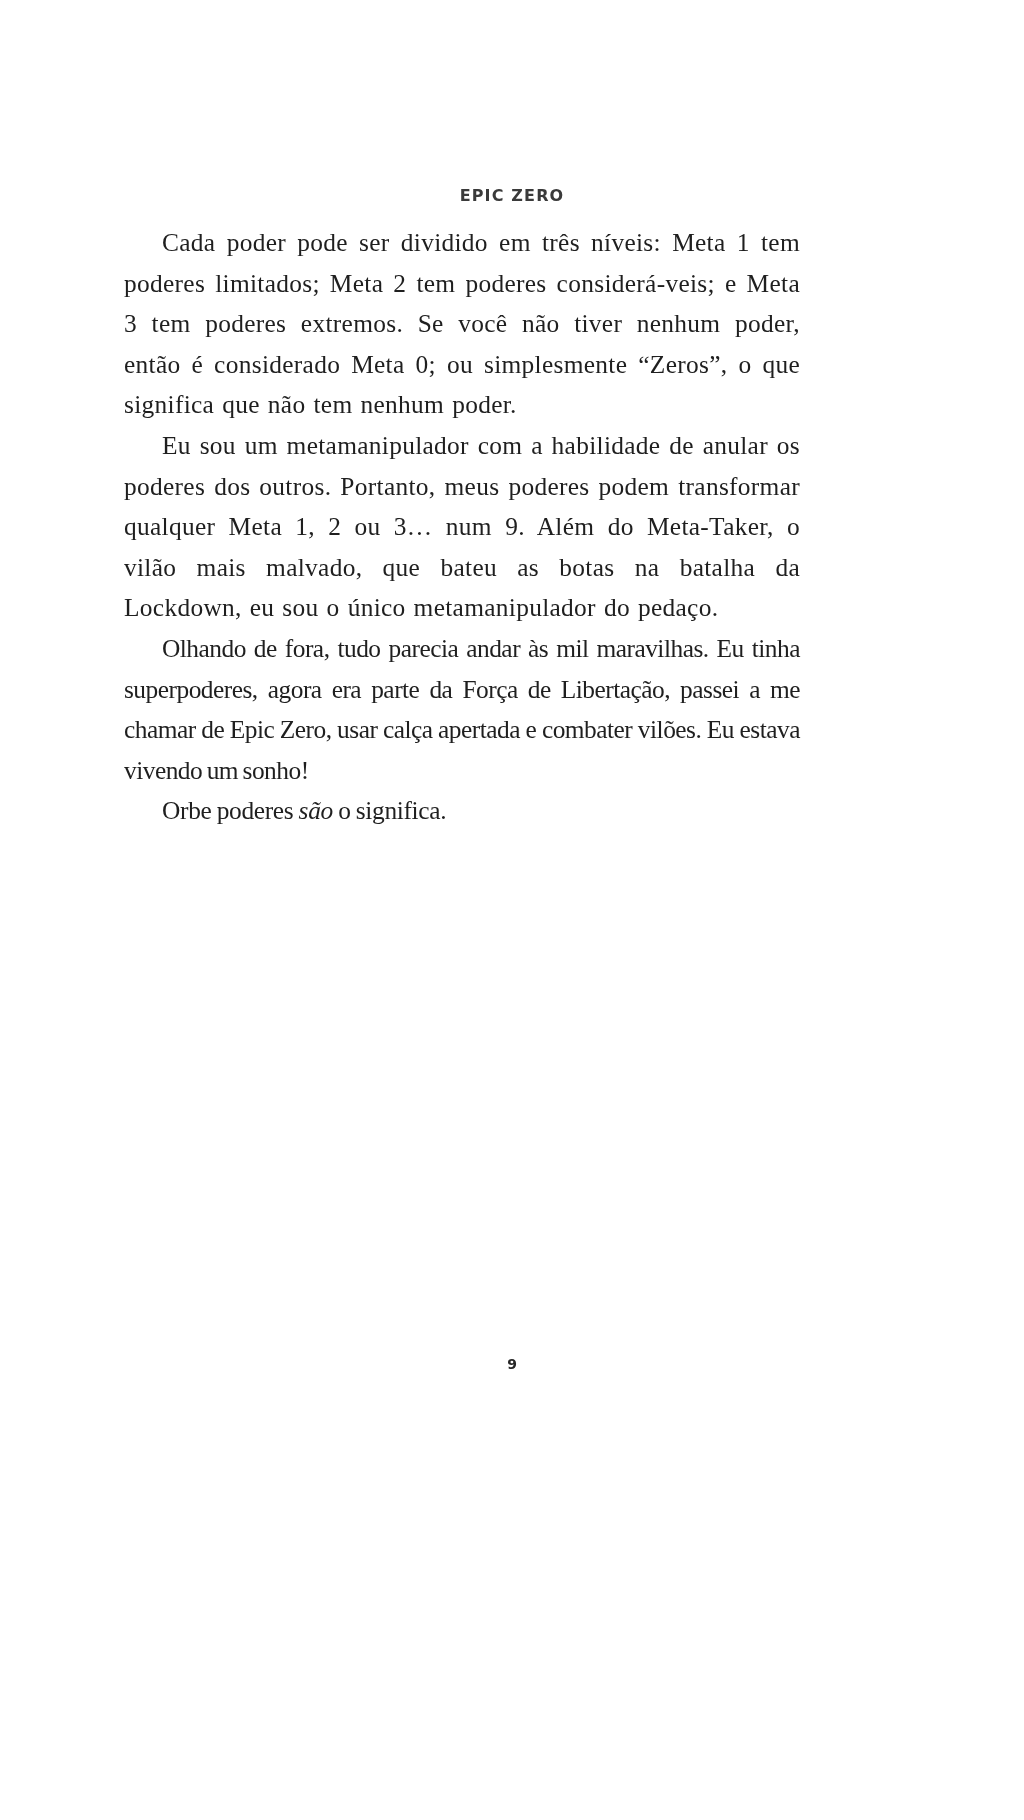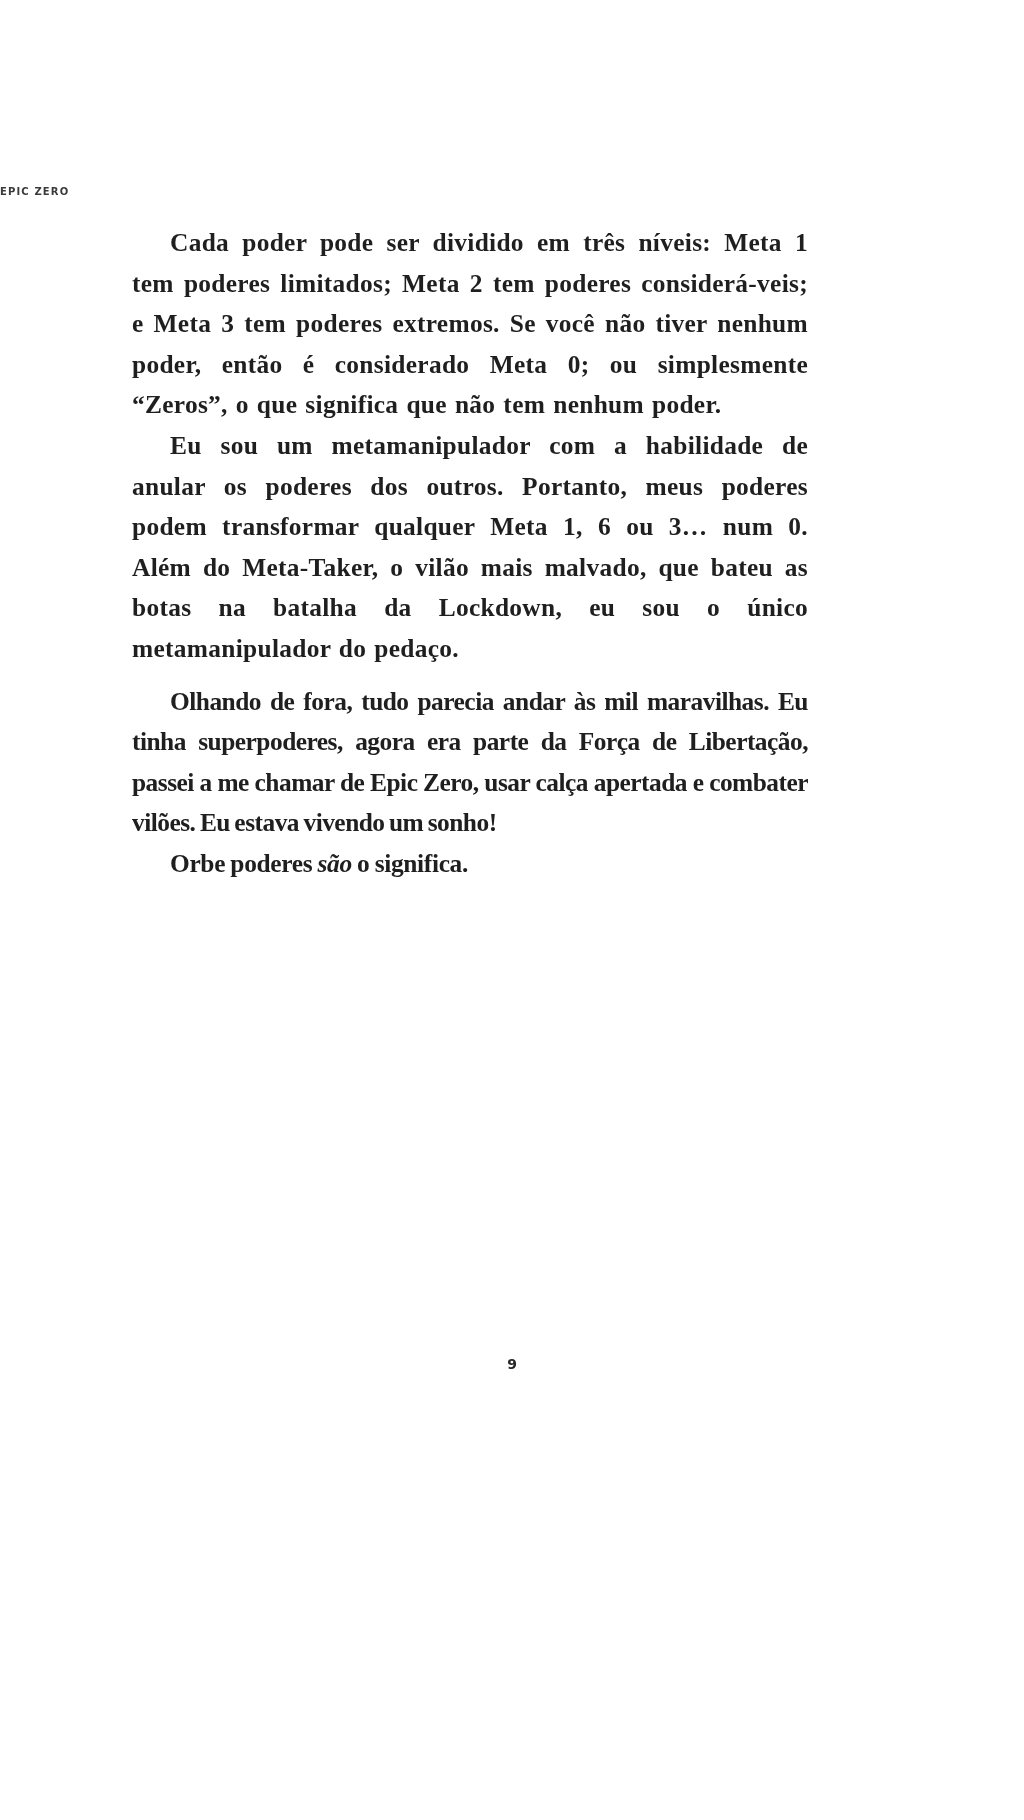--- a/index.html
+++ b/index.html
@@ -18,52 +18,52 @@
     font-family: "Liberation Serif", "DejaVu Serif", serif;
     color: #1c1c1c;
   }
 
   
   .running-head {
     position: absolute;
     top: 186px;
     left: 0;
     right: 0;
+    text-align: center;
     font-family: "DejaVu Sans", "Liberation Sans", sans-serif;
-    font-size: 10px;
+    font-size: 16px;
     font-weight: bold;
     letter-spacing: 1.15px;
     color: #3a3a3a;
   }
 
   
   .textblock {
     position: absolute;
     top: 222px;
-    left: 132px;
+    left: 124px;
     width: 676px;
-    font-weight: bold;
   }
 
   .para {
     margin: 0;
     text-align: justify;
     text-justify: inter-word;
     font-size: 25.4px;
     line-height: 40.6px;
     color: #1f1f1f;
     text-indent: 38px;
     -webkit-font-smoothing: antialiased;
   }
 
   
   .para.t-loose  { word-spacing: 0.055em; letter-spacing: 0.012em; }
   .para.t-normal { word-spacing: 0.005em; letter-spacing: 0.000em; }
   .para.t-tight  { word-spacing: -0.030em; letter-spacing: -0.013em; }
-  .para.t-xtight { word-spacing: -0.055em; letter-spacing: -0.020em; margin-top: 12px; }
+  .para.t-xtight { word-spacing: -0.055em; letter-spacing: -0.020em; }
 
   .para em { font-style: italic; }
 
   
   .folio {
     position: absolute;
     top: 1356px;
     left: 0;
     right: 0;
     text-align: center;
@@ -76,21 +76,21 @@
 </head>
 <body>
 
 <div class="page">
 
   <div class="running-head">EPIC ZERO</div>
 
   <div class="textblock">
 
     <p class="para t-loose">Cada poder pode ser dividido em três níveis: Meta 1 tem poderes limitados; Meta 2 tem poderes considerá-veis; e Meta 3 tem poderes extremos. Se você não tiver nenhum poder, então é considerado Meta 0; ou simplesmente “Zeros”, o que significa que não tem nenhum poder.</p>
-    <p class="para t-loose">Eu sou um metamanipulador com a habilidade de anular os poderes dos outros. Portanto, meus poderes podem transformar qualquer Meta 1, 6 ou 3… num 0. Além do Meta-Taker, o vilão mais malvado, que bateu as botas na batalha da Lockdown, eu sou o único metamanipulador do pedaço.</p>
+    <p class="para t-loose">Eu sou um metamanipulador com a habilidade de anular os poderes dos outros. Portanto, meus poderes podem transformar qualquer Meta 1, 2 ou 3… num 9. Além do Meta-Taker, o vilão mais malvado, que bateu as botas na batalha da Lockdown, eu sou o único metamanipulador do pedaço.</p>
     <p class="para t-xtight">Olhando de fora, tudo parecia andar às mil maravilhas. Eu tinha superpoderes, agora era parte da Força de Libertação, passei a me chamar de Epic Zero, usar calça apertada e combater vilões. Eu estava vivendo um sonho!</p>
 
     <p class="para t-tight">
       <span>Orbe poderes </span><em>são</em><span> o significa.</span>
     </p>
 
 
   </div>
 
   <div class="folio">9</div>

